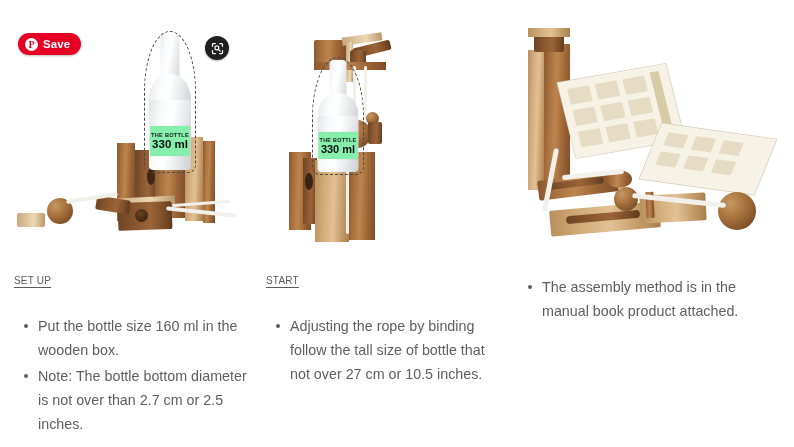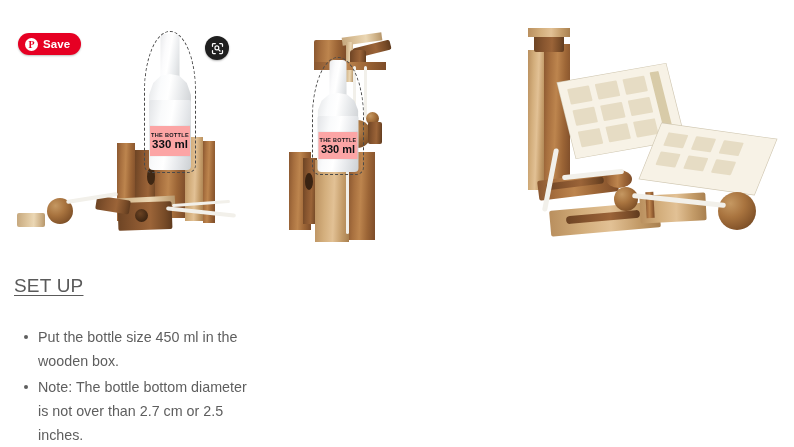--- a/index.html
+++ b/index.html
@@ -126,21 +126,21 @@
     position: absolute;
     left: 50%;
     transform: translateX(-50%);
     background: linear-gradient(100deg,#e2e4e7 0%,#f9fafb 26%,#ffffff 47%,#e7e9ec 72%,#ccd0d3 100%);
     border-radius: 2px 2px 4px 4px;
   }
   .bottle .label {
     position: absolute;
     left: 50%;
     transform: translateX(-50%);
-    background: #fca5a5;
+    background: #86efac;
     display: flex;
     flex-direction: column;
     align-items: center;
     justify-content: center;
     box-shadow: 0 0 0 .5px rgba(0,0,0,.06);
   }
   .bottle .label .l1 {
     color: #15181c;
     font-weight: bold;
     letter-spacing: .3px;
@@ -203,21 +203,21 @@
   }
   .col {
     position: absolute;
     top: 0;
   }
   .col-1 { left: 14px;  width: 235px; }
   .col-2 { left: 266px; width: 232px; }
   .col-3 { left: 518px; width: 240px; }
 
   .col-heading {
-    font-size: 19px;
+    font-size: 10px;
     color: #5a5a5a;
     letter-spacing: .2px;
     text-decoration: underline;
     text-underline-offset: 3px;
     margin: 0 0 28px 0;
     font-weight: normal;
     white-space: nowrap;
   }
   .bullets {
     list-style: none;
@@ -381,23 +381,32 @@
       <div class="rope" style="left:52px; top:172px; width:62px; height:5px; transform:rotate(-6deg);"></div>
       <div class="rope" style="left:122px; top:198px; width:94px; height:5px; transform:rotate(6deg);"></div>
     </div>
   </div>
 
   <div class="columns">
 
     <div class="col col-1">
       <h3 class="col-heading">SET UP</h3>
       <ul class="bullets">
-        <li>Put the bottle size 450 ml in the wooden box.</li>
+        <li>Put the bottle size 160 ml in the wooden box.</li>
         <li>Note: The bottle bottom diameter is not over than 2.7 cm or 2.5 inches.</li>
       </ul>
     </div>
 
+    <div class="col col-2">
+      <h3 class="col-heading">START</h3>
+      <ul class="bullets">
+        <li>Adjusting the rope by binding follow the tall size of bottle that not over 27 cm or 10.5 inches.</li>
+      </ul>
+    </div>
 
     <div class="col col-3">
+      <ul class="bullets">
+        <li>The assembly method is in the manual book product attached.</li>
+      </ul>
     </div>
   </div>
 
 </div>
 
 </body></html>

